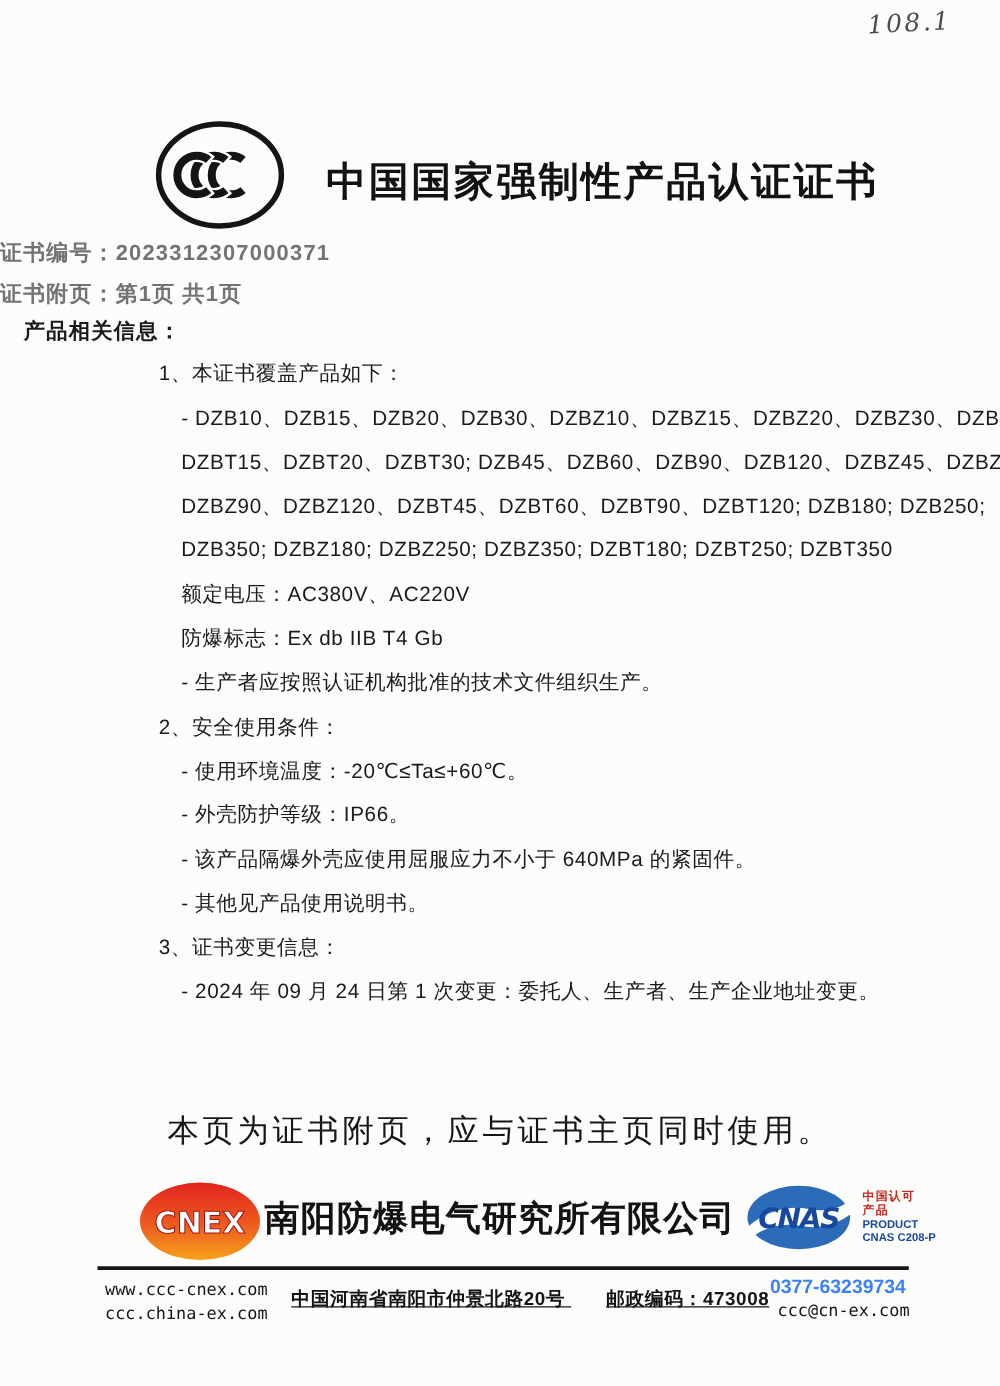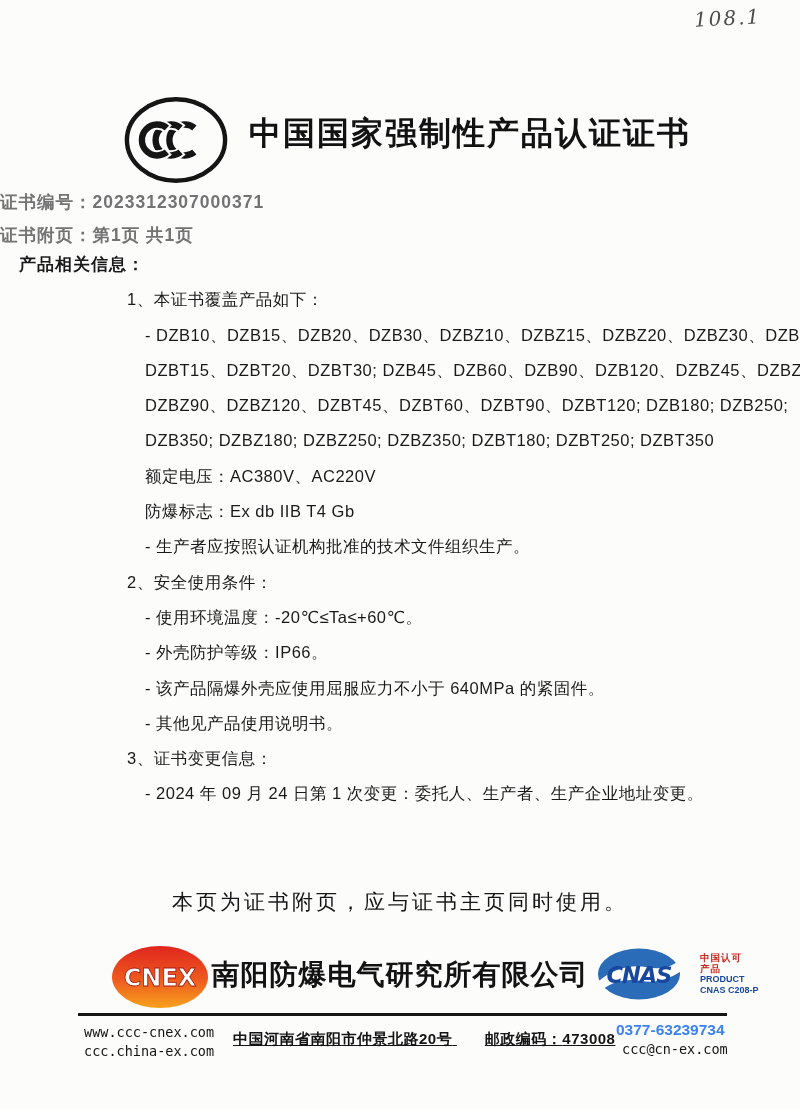--- a/index.html
+++ b/index.html
@@ -13,51 +13,51 @@
     position:absolute;top:6px;left:694px;
     font-family:"DejaVu Serif",serif;font-style:italic;
     font-size:20px;color:#4d4d4d;transform:rotate(-3deg);
     letter-spacing:2px;
   }
   
   .ccc-logo{position:absolute;top:94px;left:122px;}
   .title{
     position:absolute;top:112px;left:235px;width:470px;
     font-size:32px;font-weight:bold;text-align:center;
-    letter-spacing:2px;color:#121212;margin:0;
+    letter-spacing:2px;color:#121212;margin:12px;
   }
   .cert-line{
     position:absolute;left:0;width:100%;text-align:left;
     font-weight:bold;font-size:17.5px;color:#737373;letter-spacing:1px;
   }
   .cert-line.no{top:190px;}
   .cert-line.pages{top:223px;}
   
   .body-lines{position:absolute;top:247px;left:0;width:800px;}
   .bline{
     line-height:35.3px;font-size:16.5px;color:#1a1a1a;
     white-space:nowrap;letter-spacing:0.5px;
   }
   .bline.indent-0{padding-left:127px;}
   .bline.indent-1{padding-left:145px;}
   .bline.bold{font-weight:bold;font-size:17px;letter-spacing:1px;padding-left:19px;}
   
   .note{
     position:absolute;top:888px;left:0;width:100%;text-align:center;
-    font-size:21px;letter-spacing:3px;color:#161616;
+    font-size:25px;letter-spacing:3px;color:#161616;
   }
   
   .org-row{position:absolute;top:938px;left:0;width:800px;height:78px;}
   .cnex-logo{position:absolute;top:6px;left:110px;}
   .company{
     position:absolute;top:18px;left:210px;width:380px;text-align:center;
     font-size:28px;font-weight:bold;letter-spacing:1px;color:#121212;
   }
   .cnas-block{position:absolute;top:8px;left:596px;display:flex;align-items:center;}
-  .cnas-text{margin-left:18px;line-height:11px;}
+  .cnas-text{margin-left:8px;line-height:11px;}
   .cnas-text .red{color:#c8271d;font-weight:bold;font-size:9.5px;letter-spacing:1px;}
   .cnas-text .blue{color:#17479e;font-weight:bold;font-size:9px;}
   
   .rule{position:absolute;top:1013px;left:78px;width:649px;height:2.5px;background:#161616;}
   .contact-row{position:absolute;top:1021px;left:0;width:800px;font-size:13.5px;}
   .webs{
     position:absolute;left:84px;top:2px;
     font-family:"DejaVu Sans Mono","Liberation Mono",monospace;
     font-size:13.5px;line-height:19px;color:#141414;
   }

